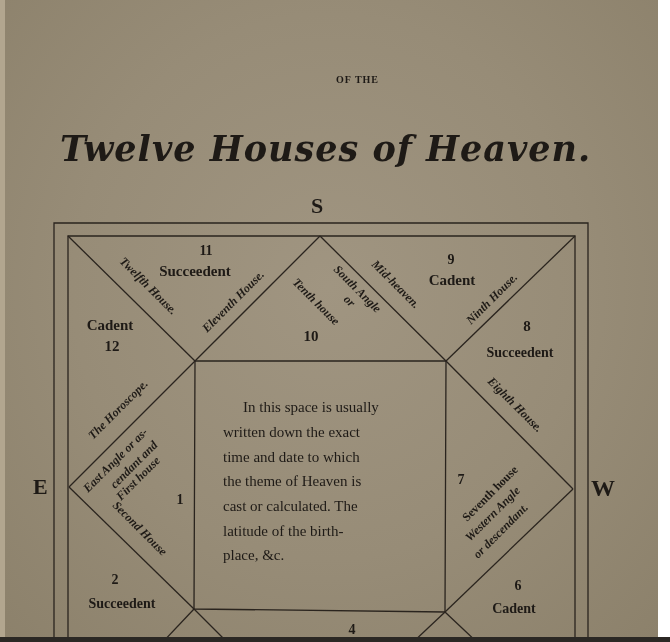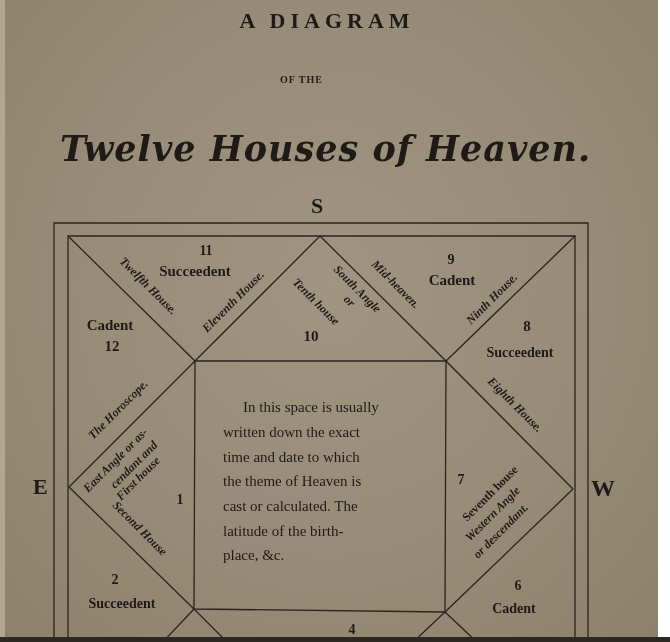--- a/index.html
+++ b/index.html
@@ -10,32 +10,31 @@
     overflow: hidden;
   }
   #page::before {
     content: ""; position: absolute; left: 0; top: 0; width: 5px; height: 100%;
     background: #b2a68f;
   }
   #bottom-band { position: absolute; left: 0; top: 637px; width: 670px; height: 5px; background: #2b2824; }
   .ink { color: #1e1a16; }
   .abs { position: absolute; white-space: nowrap; }
   #title-1 { left: 222px; top: 8px; width: 210px; text-align: center; font-size: 22px; font-weight: bold; letter-spacing: 5px; font-family: "Liberation Serif", serif; }
-  #title-2 { left: 280px; top: 74px; width: 82px; text-align: left; font-size: 10px; font-weight: bold; letter-spacing: 1px; font-family: "Liberation Serif", serif; }
+  #title-2 { left: 297px; top: 74px; width: 82px; text-align: right; font-size: 10px; font-weight: bold; letter-spacing: 1px; font-family: "Liberation Serif", serif; }
   #title-3 { left: 60px; top: 128px; width: 520px; text-align: center; font-size: 35px; font-weight: bold; font-style: italic; font-family: "DejaVu Serif", serif; letter-spacing: 1px; transform: scaleX(1.0); }
   .compass { font-family: "Liberation Serif", serif; font-weight: bold; font-size: 22px; }
   #svg-diagram { position: absolute; left: 0; top: 0; width: 658px; height: 637px; }
   svg text { font-family: "Liberation Serif", serif; fill: #1e1a16; }
 </style>
 </head>
 <body>
 
 <div id="page">
 
-  <div id="title-1" class="abs ink">A DIAGRAM</div>
   <div id="title-2" class="abs ink">OF THE</div>
   <div id="title-3" class="abs ink">Twelve Houses of Heaven.</div>
 
   <div class="abs ink compass" style="left:311px; top:193px;">S</div>
   <div class="abs ink compass" style="left:33px; top:474px;">E</div>
   <div class="abs ink compass" style="left:591px; top:475px; font-size:24px;">W</div>
 
   <svg id="svg-diagram" viewBox="0 0 658 637">
     <g stroke="#2a241e" fill="none" stroke-width="1.3">
 

